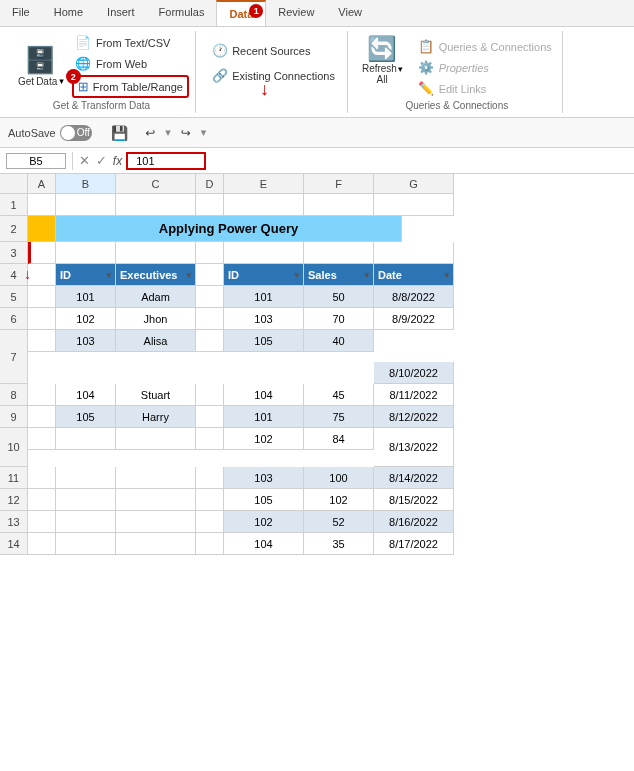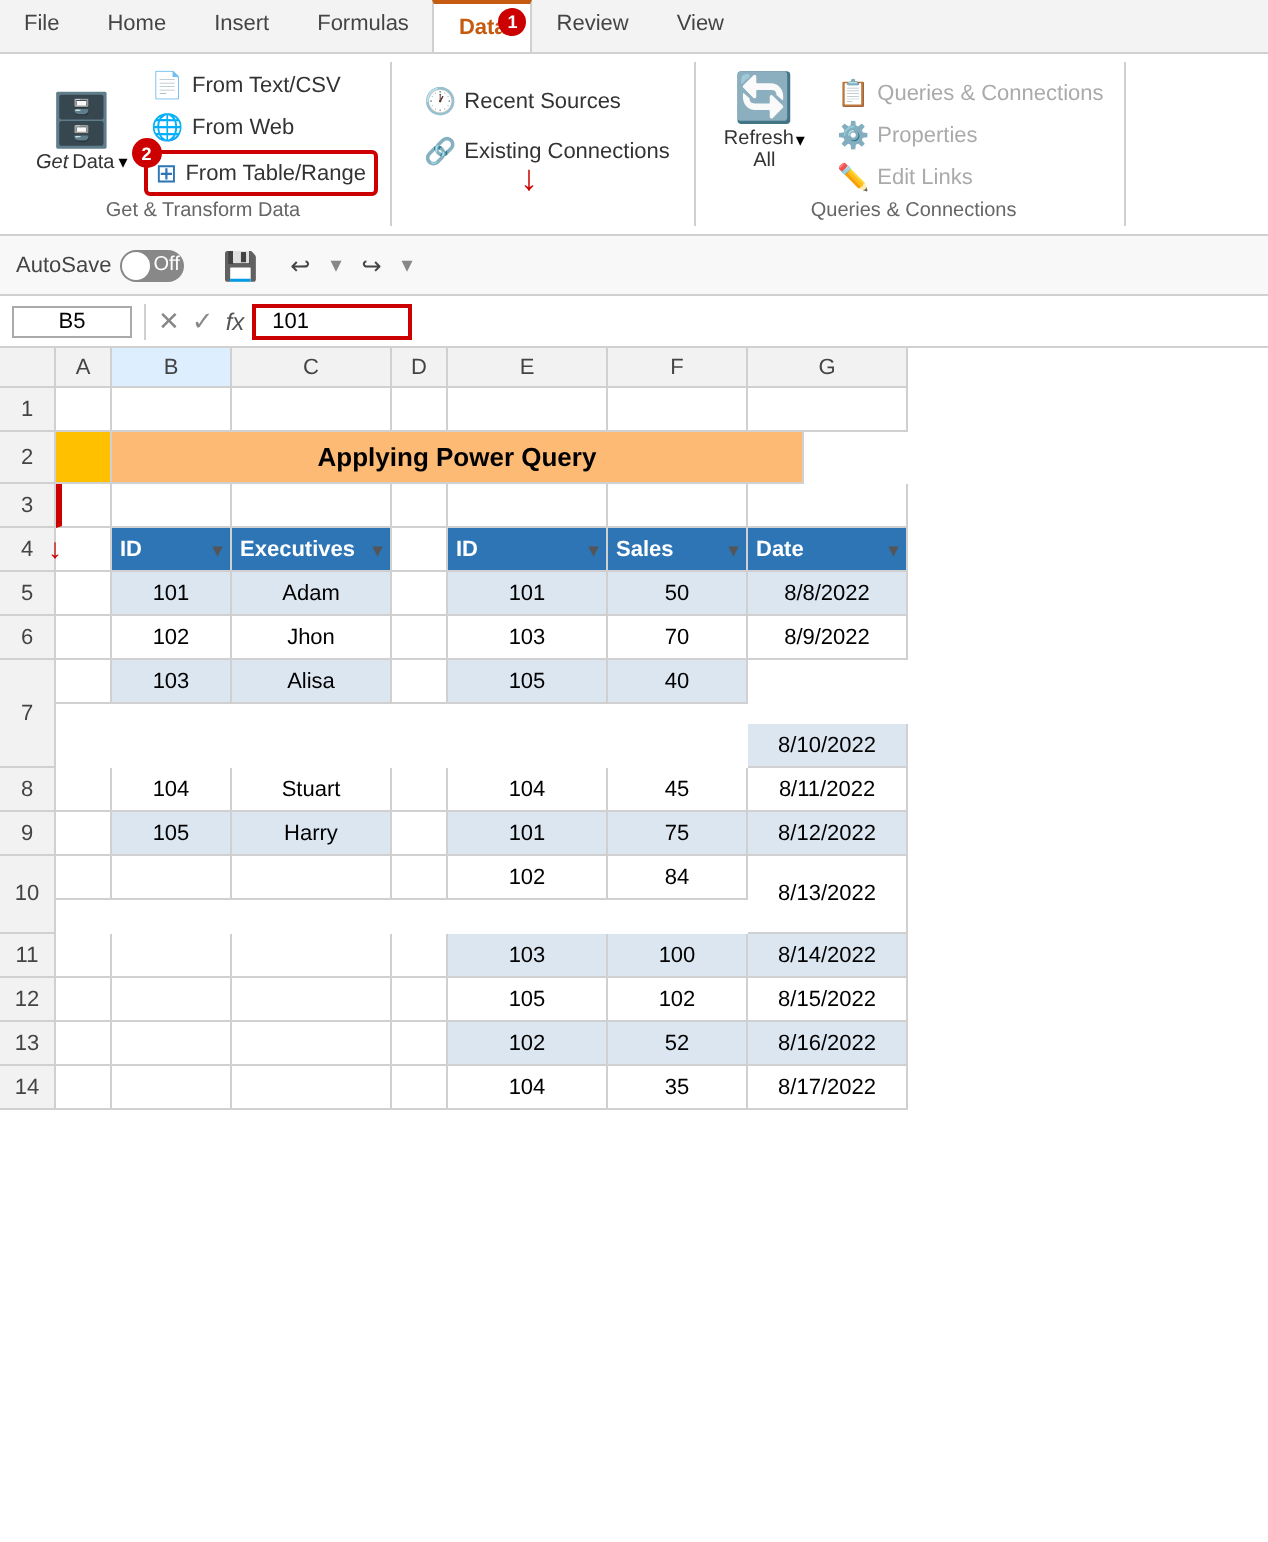--- a/index.html
+++ b/index.html
@@ -39,21 +39,21 @@
     .row-num { width: 28px; min-width: 28px; background: #f2f2f2; border-right: 1px solid #d0d0d0; border-bottom: 1px solid #d0d0d0; display: flex; align-items: center; justify-content: center; font-size: 11px; color: #444; }
     .cell { display: flex; align-items: center; justify-content: center; border-right: 1px solid #d0d0d0; border-bottom: 1px solid #d0d0d0; font-size: 11px; overflow: hidden; }
 
     
     .tbl-header { background: #2e75b6; color: #fff; font-weight: bold; font-size: 11px; }
     .tbl-header-right { background: #2e75b6; color: #fff; font-weight: bold; font-size: 11px; }
     .tbl-row-odd { background: #dce6f1; }
     .tbl-row-even { background: #fff; }
 
     
-    .title-cell { background: #fdba74; font-weight: bold; font-size: 13px; color: #000; text-align: right; }
+    .title-cell { background: #7dd3fc; font-weight: bold; font-size: 13px; color: #000; text-align: right; }
 
     .dropdown-arrow { font-size: 9px; margin-left: 1px; color: #555; }
     .get-data-btn { display: flex; flex-direction: column; align-items: center; border-right: 1px solid #d0d0d0; padding: 2px 6px 14px 6px; cursor: pointer; position: relative; }
 
     .ribbon-badge { background: #c00; color: #fff; border-radius: 50%; width: 14px; height: 14px; font-size: 9px; display: flex; align-items: center; justify-content: center; position: absolute; top: 2px; right: 2px; font-weight: bold; }
   </style>
 </head>
 <body>
 
 <div class="ribbon">
@@ -70,21 +70,21 @@
     <div class="ribbon-tab">View</div>
   </div>
 
   <div class="ribbon-content">
 
     <div class="get-data-btn">
       <div style="display:flex;align-items:center;gap:4px;padding-bottom:2px;">
         <div style="display:flex;flex-direction:column;align-items:center;cursor:pointer;padding:2px 4px;border-radius:3px;">
           <div style="font-size:26px;">🗄️</div>
           <div style="display:flex;align-items:center;gap:2px;">
-            <span style="font-size:10px;color:#333;font-style:italic;">Get</span>
+            <span style="font-size:10px;color:#333;">Get</span>
             <span style="font-size:10px;color:#333;">Data</span>
             <span style="font-size:9px;">▾</span>
           </div>
         </div>
         <div style="display:flex;flex-direction:column;gap:2px;">
           <div class="ribbon-btn-small">
             <span style="color:#2e75b6;font-size:13px;">📄</span>
             <span>From Text/CSV</span>
           </div>
           <div class="ribbon-btn-small">
@@ -126,21 +126,21 @@
           </div>
           <span style="font-size:10px;color:#333;">All</span>
         </div>
         <div style="display:flex;flex-direction:column;gap:2px;padding-top:4px;">
           <div class="ribbon-btn-small" style="color:#aaa;">
             <span style="font-size:13px;color:#aaa;">📋</span>
             <span style="color:#aaa;">Queries &amp; Connections</span>
           </div>
           <div class="ribbon-btn-small" style="color:#aaa;">
             <span style="font-size:13px;color:#aaa;">⚙️</span>
-            <span style="color:#aaa;">Properties</span>
+            <span style="color:#aaa;font-style:italic;">Properties</span>
           </div>
           <div class="ribbon-btn-small" style="color:#aaa;">
             <span style="font-size:13px;color:#aaa;">✏️</span>
             <span style="color:#aaa;">Edit Links</span>
           </div>
         </div>
       </div>
       <span style="font-size:10px;color:#666;text-align:center;position:absolute;bottom:2px;left:0;right:0;">Queries &amp; Connections</span>
     </div>
 

